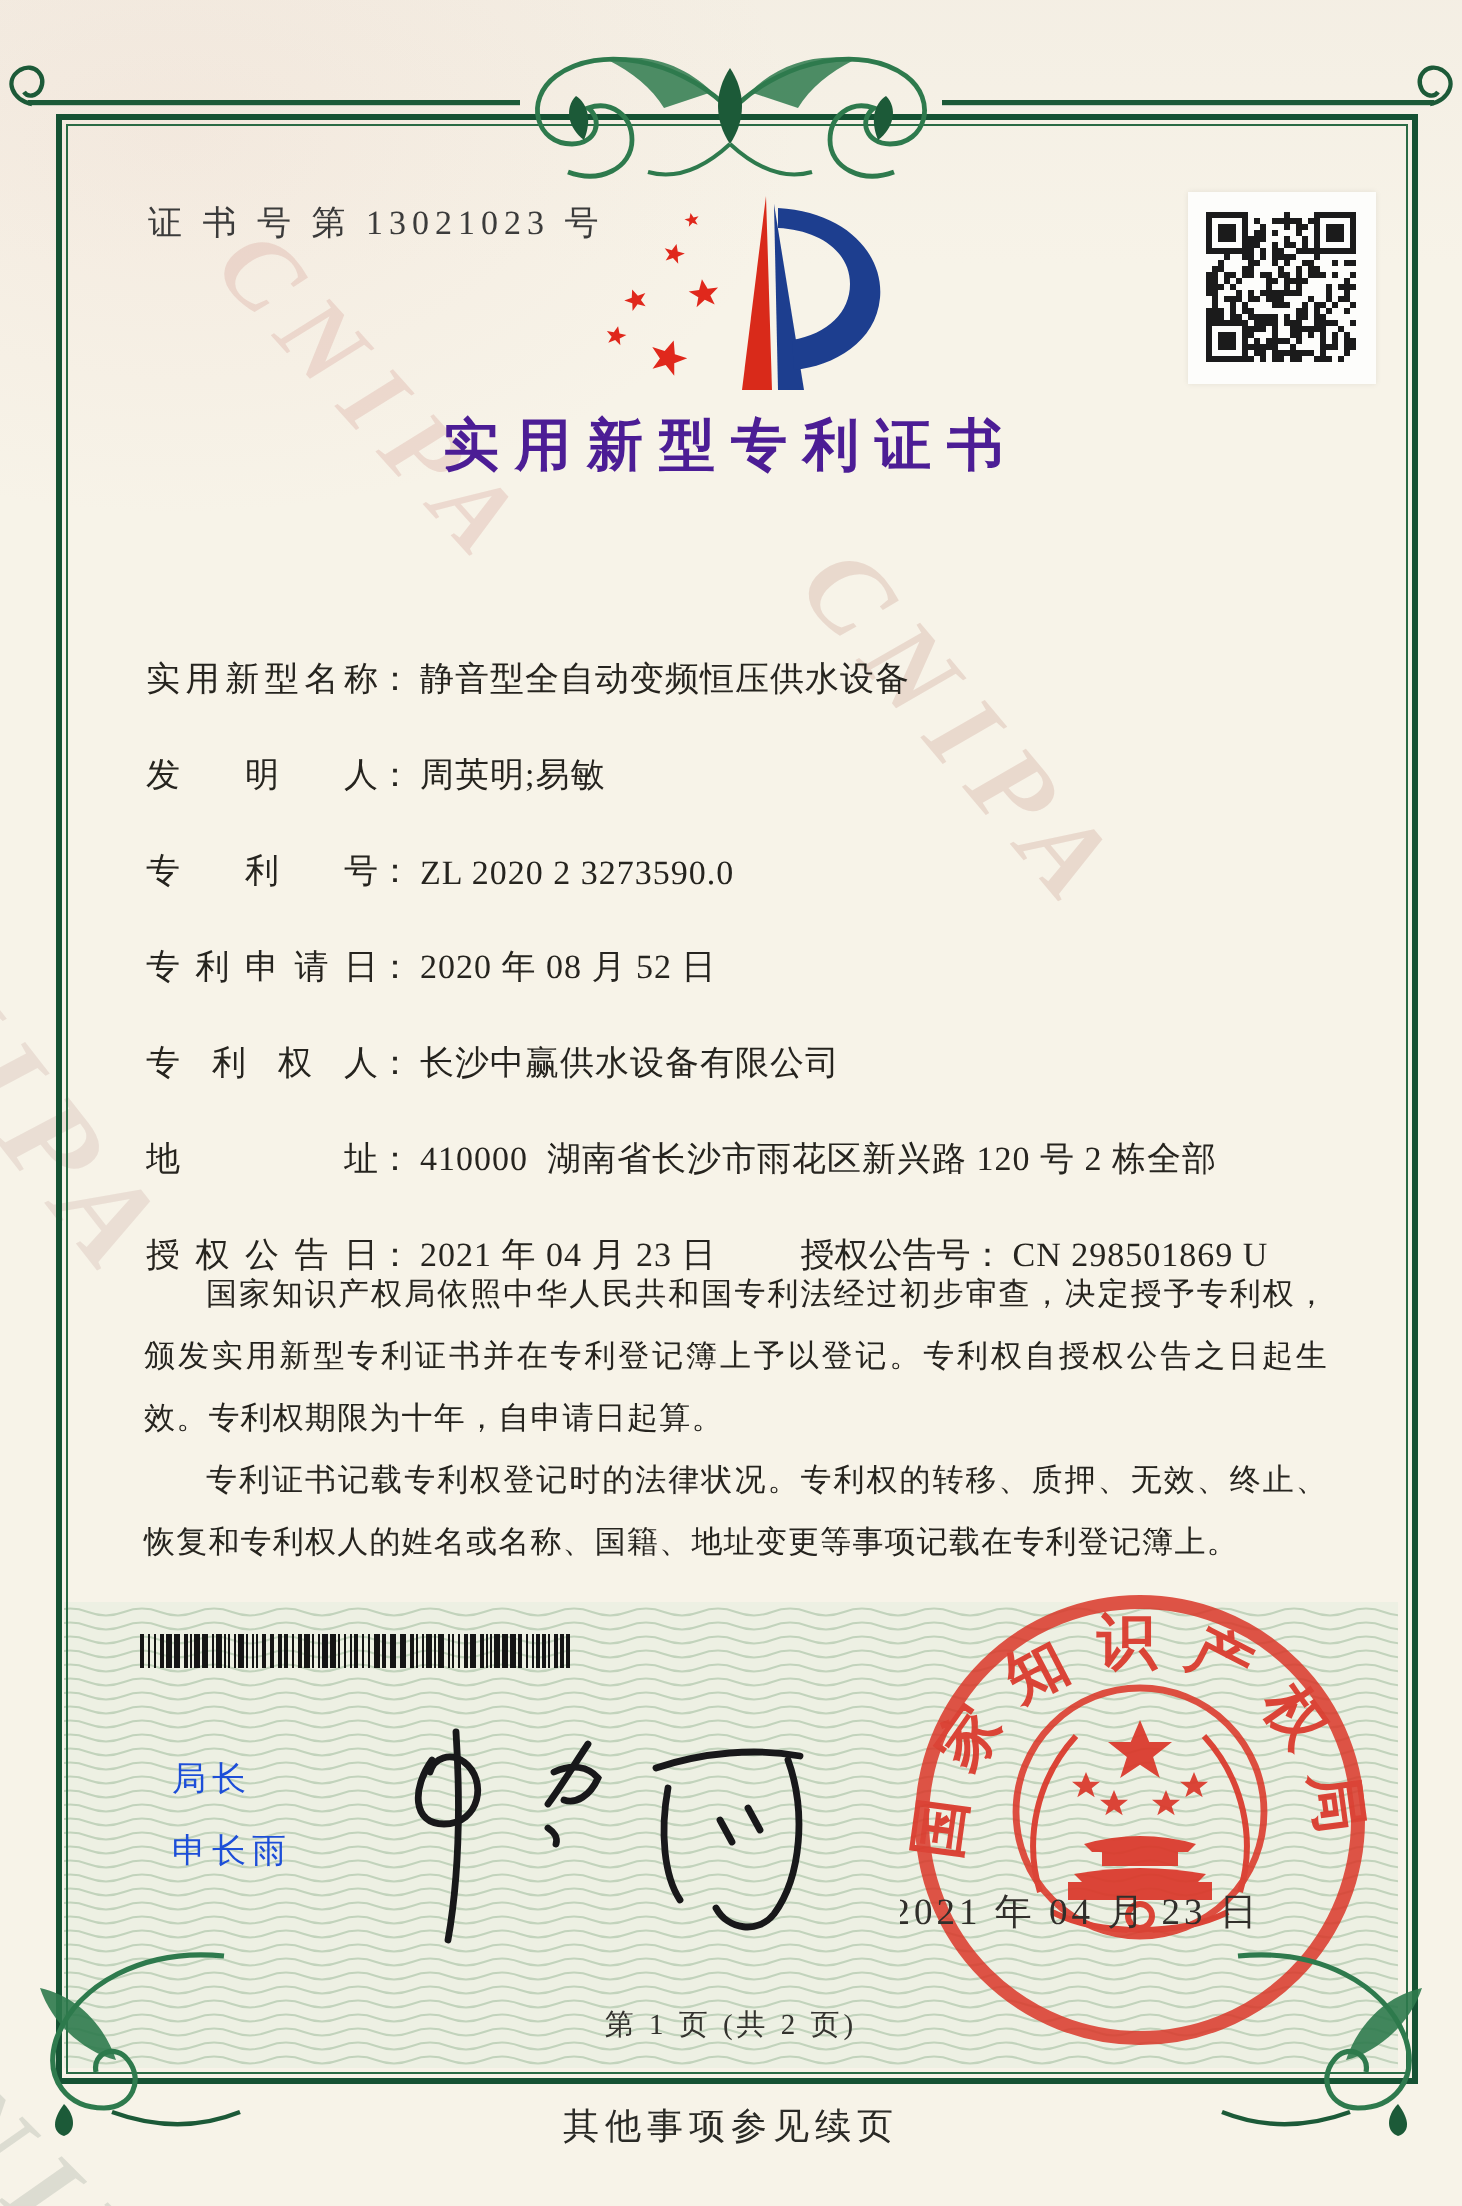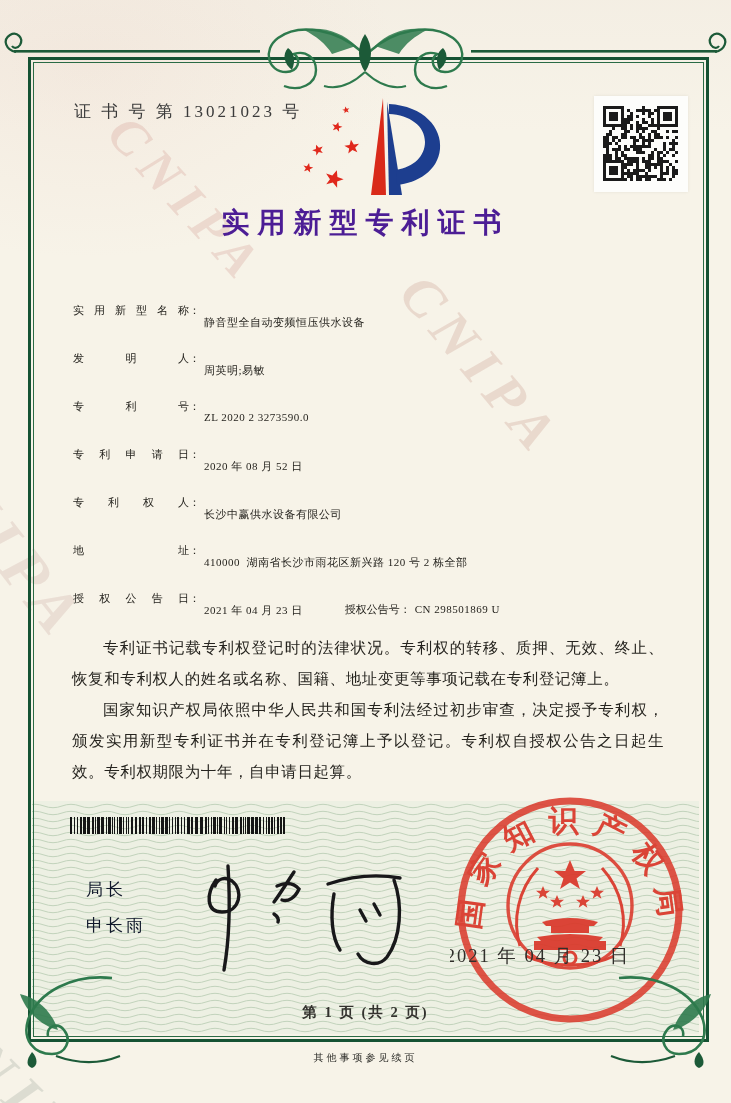--- a/index.html
+++ b/index.html
@@ -22,40 +22,40 @@
   
   .cert-no{position:absolute;left:74px;top:100px;font-size:17px;letter-spacing:3px;color:#3b3b3b;z-index:3;text-align:center;}
   .logo{position:absolute;left:293px;top:94px;z-index:3;}
   .qr-box{position:absolute;left:594px;top:96px;width:94px;height:96px;background:#fdfdfb;z-index:3;
           box-shadow:0 0 3px rgba(0,0,0,.08);}
   .qr-box svg{position:absolute;left:9px;top:10px;}
   .title{position:absolute;left:0;right:0;top:204px;text-align:center;font-size:28px;font-weight:bold;
          letter-spacing:8px;color:#4c1d95;z-index:3;}
   
   .fields{position:absolute;left:73px;top:303px;width:600px;z-index:3;}
-  .field-row{display:flex;align-items:flex-start;height:48px;font-size:11px;color:#26241f;}
+  .field-row{display:flex;align-items:flex-end;height:48px;font-size:17px;color:#26241f;}
   .flabel{display:inline-block;width:116px;text-align:justify;text-align-last:justify;-moz-text-align-last:justify;}
   .fcolon{margin-right:4px;}
   .fvalue{white-space:pre-wrap;letter-spacing:.5px;margin-top:12px;}
   .grant{margin-left:42px;display:flex;align-items:baseline;font-family:Liberation Serif, serif;}
   
   .paras{position:absolute;left:72px;top:632px;width:592px;z-index:3;}
   .paras p{margin:0;font-size:15.5px;line-height:31px;text-align:justify;text-indent:2em;
            letter-spacing:.6px;color:#26241f;}
   
   .band{position:absolute;left:32px;top:801px;width:667px;height:233px;background:#edf0e3;z-index:1;overflow:hidden;}
   
   .barcode{position:absolute;left:70px;top:817px;z-index:3;}
-  .signer{position:absolute;left:86px;top:878px;z-index:3;font-size:17px;letter-spacing:3px;color:#0f172a;}
+  .signer{position:absolute;left:86px;top:878px;z-index:3;font-size:17px;letter-spacing:3px;color:#1d4ed8;}
   .signer div{margin-bottom:13px;}
   .signature{position:absolute;left:182px;top:850px;z-index:3;}
   .seal{position:absolute;left:450px;top:790px;z-index:3;opacity:.93;}
   .page-info{position:absolute;left:0;right:0;top:1003px;text-align:center;font-size:14.5px;
-             letter-spacing:2px;color:#33322e;z-index:3;font-weight:bold;}
-  .footer-note{position:absolute;left:0;right:0;top:1051px;text-align:center;font-size:10px;
+             letter-spacing:2px;color:#33322e;z-index:3;}
+  .footer-note{position:absolute;left:0;right:0;top:1051px;text-align:center;font-size:18px;
                letter-spacing:3px;color:#2a2a26;z-index:3;}
   .orn{position:absolute;z-index:4;pointer-events:none;}
 </style>
 </head>
 <body>
 
 <div class="page">
 
   <span class="wm wm1">CNIPA</span>
   <span class="wm wm2">CNIPA</span>
@@ -535,22 +535,22 @@
         <span class="fvalue">2021 年 04 月 23 日</span>
       <span class="grant">
         <span>授权公告号</span>
           <span class="fcolon">：</span>
           <span class="fvalue">CN 298501869 U</span>
       </span>
     </div>
   </div>
 
   <div class="paras">
+    <p>国家知识产权局依照中华人民共和国专利法经过初步审查，决定授予专利权，颁发实用新型专利证书并在专利登记簿上予以登记。专利权自授权公告之日起生效。专利权期限为十年，自申请日起算。</p>
     <p>专利证书记载专利权登记时的法律状况。专利权的转移、质押、无效、终止、恢复和专利权人的姓名或名称、国籍、地址变更等事项记载在专利登记簿上。</p>
-    <p>国家知识产权局依照中华人民共和国专利法经过初步审查，决定授予专利权，颁发实用新型专利证书并在专利登记簿上予以登记。专利权自授权公告之日起生效。专利权期限为十年，自申请日起算。</p>
   </div>
 
   <svg id="barcode" class="barcode" width="218" height="17">
       <rect x="0" y="0" width="2" height="17" fill="#151515"></rect>
       <rect x="4" y="0" width="1" height="17" fill="#151515"></rect>
       <rect x="7" y="0" width="1" height="17" fill="#151515"></rect>
       <rect x="10" y="0" width="2" height="17" fill="#151515"></rect>
       <rect x="13" y="0" width="3" height="17" fill="#151515"></rect>
       <rect x="17" y="0" width="3" height="17" fill="#151515"></rect>
       <rect x="22" y="0" width="2" height="17" fill="#151515"></rect>

